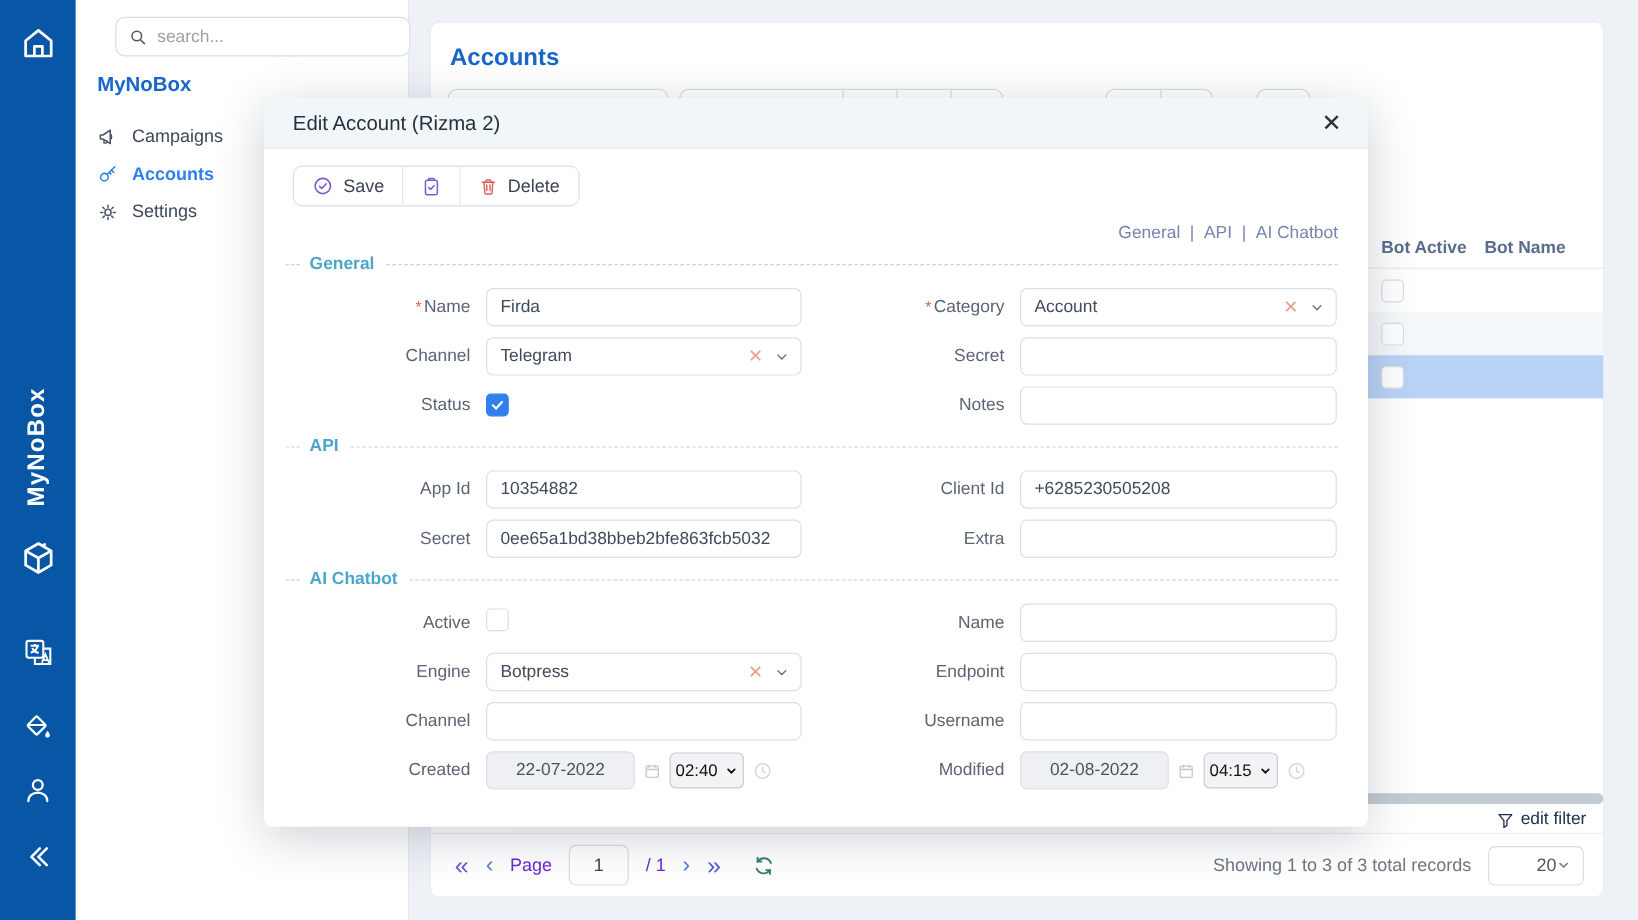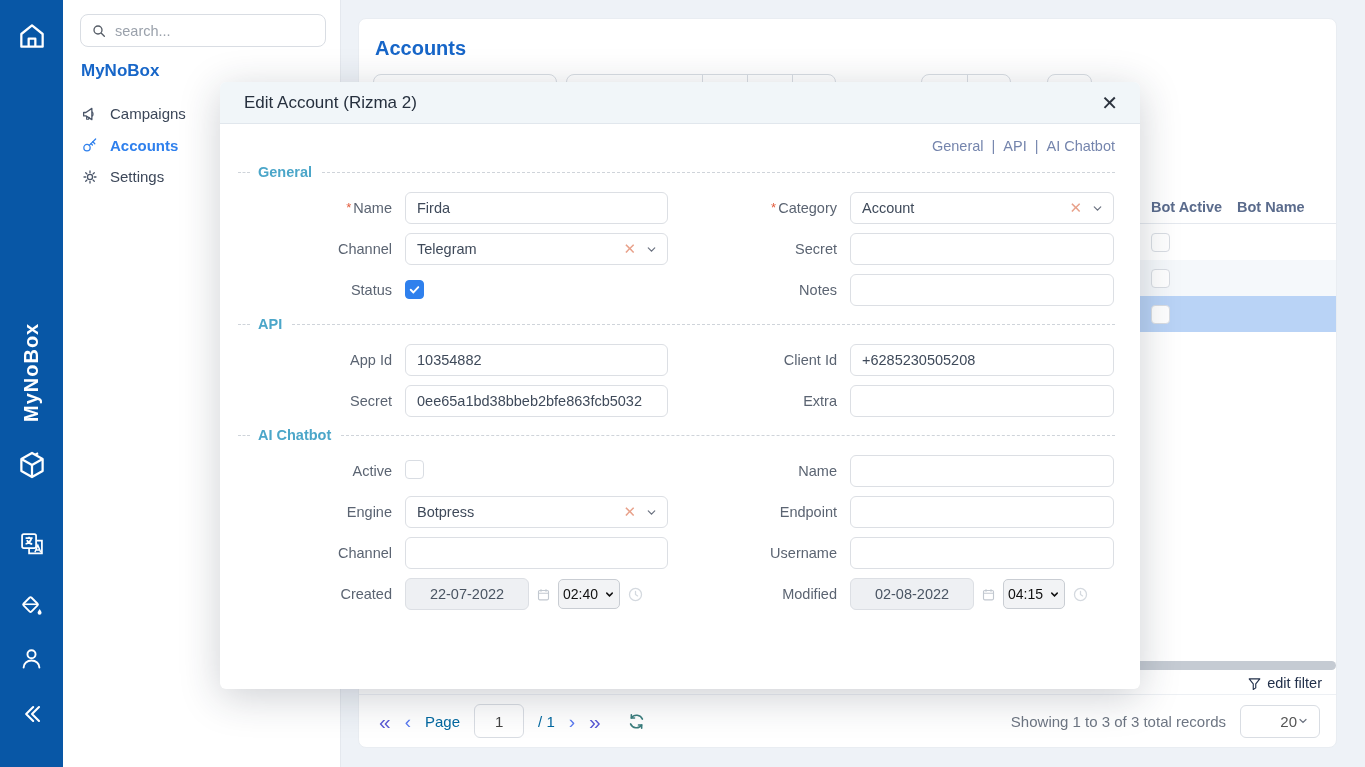--- a/index.html
+++ b/index.html
@@ -10,21 +10,21 @@
   .rail { position:absolute; left:0; top:0; width:63px; height:767px; background:#0857a6; z-index:5; }
   .rail-icon { position:absolute; left:0; width:63px; display:flex; justify-content:center; color:#fff; }
   .rail-brand { position:absolute; left:0; width:63px; top:297px; height:150px;
     display:flex; align-items:center; justify-content:center;
     writing-mode:vertical-rl; transform:rotate(180deg);
     color:#fff; font-weight:bold; font-size:20px; letter-spacing:1px; }
 
   
   .nav-panel { position:absolute; left:63px; top:0; width:278px; height:767px; background:#fff;
     border-right:1px solid #e4e8ee; z-index:4; }
-  .search-box { position:absolute; left:17px; top:14px; width:246px; height:33px;
+  .search-box { position:absolute; left:33px; top:14px; width:246px; height:33px;
     border:1px solid #d9dde3; border-radius:8px; display:flex; align-items:center; padding:0 10px; gap:8px; background:#fff; }
   .search-box input { border:none; outline:none; flex:1; font-size:14.5px; color:#555;
     font-family:"Liberation Sans", sans-serif; background:transparent; }
   .search-box input::placeholder { color:#9aa1ab; }
   .nav-brand { position:absolute; left:18px; top:61px; font-size:17px; font-weight:bold; color:#1766c8; }
   .nav-items { position:absolute; left:18px; top:98px; width:240px; }
   .nav-item { display:flex; align-items:center; gap:11px; height:31.5px; font-size:15px; color:#3c4759; cursor:pointer; }
   .nav-item.active { color:#2f80ed; font-weight:bold; }
   .nav-item svg { flex:0 0 18px; }
 
@@ -53,21 +53,21 @@
 
   .edit-filter { position:absolute; right:14px; top:656px; display:flex; align-items:center; gap:5px;
     font-size:14.5px; color:#22304a; cursor:pointer; }
 
   
   .pgbar { position:absolute; left:0; bottom:0; width:977px; height:53px; border-top:1px solid #edf0f4;
     display:flex; align-items:center; padding:0 16px 0 20px; }
   .pg-left { display:flex; align-items:center; gap:14px; }
   .pg-double { color:#5b5bd6; font-size:21px; line-height:1; cursor:pointer; }
   .pg-single { color:#5a7af0; font-size:19px; line-height:1; cursor:pointer; }
-  .pg-label { color:#0369a1; font-size:15px; }
+  .pg-label { color:#6d28d9; font-size:15px; }
   .pg-input { width:50px; height:34px; border:1px solid #d9dde3; border-radius:6px; text-align:center;
     font-size:15px; color:#444; font-family:"Liberation Sans", sans-serif; outline:none; }
   .pg-right { margin-left:auto; display:flex; align-items:center; gap:14px; }
   .showing { color:#6e7683; font-size:15px; }
   .size-select { width:80px; height:33px; border:1px solid #d9dde3; border-radius:6px; display:flex;
     align-items:center; justify-content:flex-end; padding:0 10px 0 14px; font-size:15px; color:#555; cursor:pointer; background:#fff; }
 
   
   .modal { position:absolute; left:220px; top:82px; width:920px; height:607px; background:#fff;
     border-radius:6px; box-shadow:0 8px 40px rgba(30,40,60,.22); z-index:10; }
@@ -257,20 +257,45 @@
     </div>
   </div>
 </div>
 
 <div class="modal">
   <div class="modal-head">
     <span class="modal-title">Edit Account (Rizma 2)</span>
     <span class="modal-close">✕</span>
   </div>
 
+  <div class="toolbar">
+    <div class="tbtn">
+      <svg width="18" height="18" viewBox="0 0 24 24" fill="none" stroke="#7a5cd6" stroke-width="1.8" stroke-linecap="round" stroke-linejoin="round">
+        <circle cx="12" cy="12" r="8.5"></circle>
+          <path d="M8.3 12.3 l2.5 2.5 4.9-5.2"></path>
+      </svg>
+      <span>Save</span>
+    </div>
+    <div class="tbtn">
+      <svg width="17" height="17" viewBox="0 0 24 24" fill="none" stroke="#7a5cd6" stroke-width="1.8" stroke-linecap="round" stroke-linejoin="round">
+        <rect x="5" y="4.5" width="14" height="17" rx="2"></rect>
+          <path d="M9 4.5 v-2 h6 v2"></path>
+          <path d="M8.8 13 l2.3 2.3 4.2-4.5"></path>
+      </svg>
+    </div>
+    <div class="tbtn">
+      <svg width="16" height="17" viewBox="0 0 24 24" fill="none" stroke="#e15b52" stroke-width="1.8" stroke-linecap="round">
+        <path d="M4.5 6.5 h15"></path>
+          <path d="M9 6.5 V4.8 a1 1 0 0 1 1-1 h4 a1 1 0 0 1 1 1 V6.5"></path>
+        <path d="M6.5 6.5 l1 13.5 a1.4 1.4 0 0 0 1.4 1.2 h6.2 a1.4 1.4 0 0 0 1.4-1.2 l1-13.5"></path>
+        <path d="M10 10 v7 M14 10 v7"></path>
+      </svg>
+      <span>Delete</span>
+    </div>
+  </div>
 
   <div class="seclinks">
     <span>General</span>
     <span class="sep">|</span>
     <span>API</span>
     <span class="sep">|</span>
     <span>AI Chatbot</span>
   </div>
 
   

